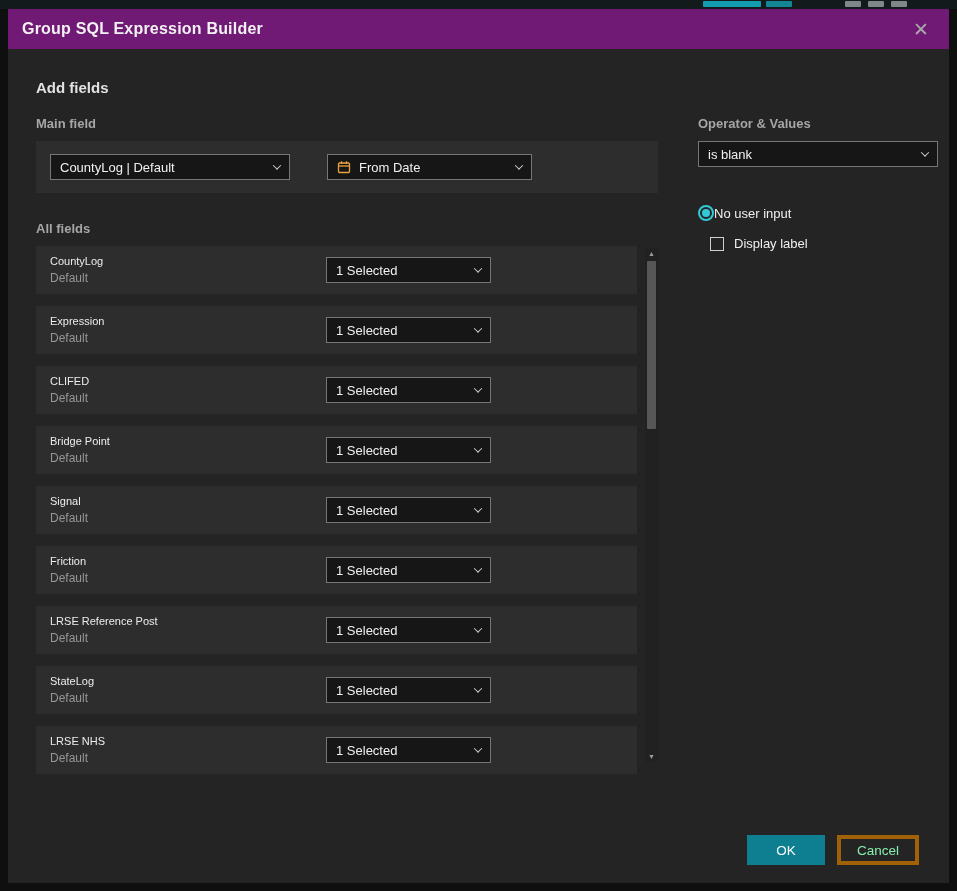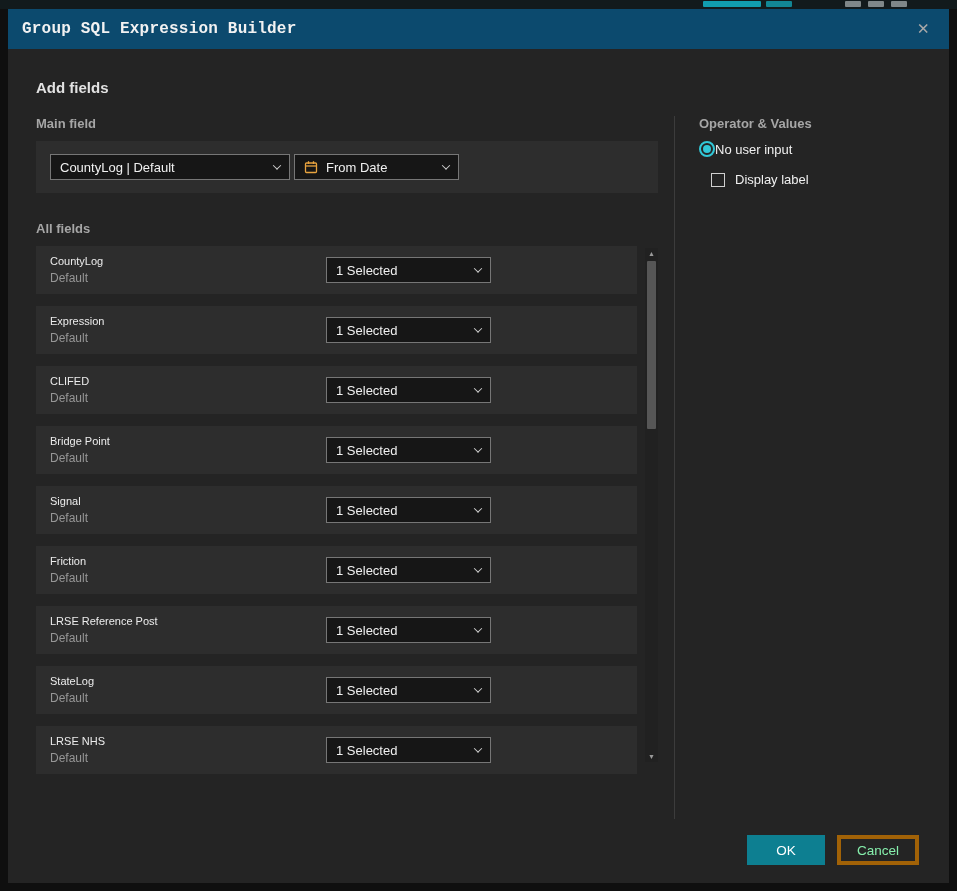--- a/index.html
+++ b/index.html
@@ -20,59 +20,58 @@
   .strip-gray-1 { left:845px; width:16px; background:#aeb6b8; opacity:.7; }
   .strip-gray-2 { left:868px; width:16px; background:#aeb6b8; opacity:.7; }
   .strip-gray-3 { left:891px; width:16px; background:#aeb6b8; opacity:.7; }
 
   .modal {
     position:absolute; left:8px; top:9px; width:941px; height:874px;
     background:#242424; display:flex; flex-direction:column;
   }
 
   .modal-header {
-    height:40px; flex:none; background:#0c4a6e;
+    height:40px; flex:none; background:#701a75;
     display:flex; align-items:center; justify-content:space-between;
     padding:0 16px 0 14px;
-    font-family:Liberation Mono, monospace;
   }
   .modal-title { font-size:16px; font-weight:700; color:#f2f2f2; letter-spacing:.2px; }
   .close-btn {
     background:none; border:none; color:#a8a8a8; font-size:19px; line-height:1;
     cursor:pointer; padding:2px 4px; font-family:inherit;
   }
 
   .modal-body { flex:1; display:flex; flex-direction:column; padding:0 22px 18px 28px; min-height:0; }
 
   .section-title { margin:30px 0 20px; font-size:15px; font-weight:700; color:#e2e2e2; }
 
   .columns { display:flex; align-items:stretch; flex:1; min-height:0; }
   .left-col { width:622px; flex:none; }
   .v-divider { width:1px; background:#3c3c3c; margin-left:16px; }
   .right-col { flex:1; padding-left:24px; }
 
   .group-label { font-size:13px; font-weight:700; color:#a6a6a6; margin:0 0 10px; }
 
   .main-field-row {
-    background:#2d2d2d; padding:13px 14px; display:flex; gap:4px;
+    background:#2d2d2d; padding:13px 14px; display:flex; gap:37px;
     margin-bottom:28px; align-items:flex-end;
   }
 
   .select {
     height:26px; background:#161616; border:1px solid #767676;
     display:flex; align-items:center; gap:8px; padding:0 9px;
     font-size:13px; color:#f0f0f0; cursor:pointer; user-select:none;
   }
   .chev {
     margin-left:auto; width:6px; height:6px; flex:none;
     border-right:1.4px solid #cfcfcf; border-bottom:1.4px solid #cfcfcf;
     transform:rotate(45deg) translate(-1px,-1px);
   }
   .select-layer { width:240px; }
-  .select-field { width:165px; }
+  .select-field { width:205px; }
   .cal-icon { display:flex; align-items:center; color:var(--calendar,#e8a33f); flex:none; }
 
   .list-wrap { position:relative; padding-right:21px; }
   .field-row {
     background:#2d2d2d; height:48px; margin-bottom:12px;
     display:flex; align-items:center; padding:0 14px;
   }
   .field-names { width:254px; flex:none; }
   .field-name { font-size:11px; color:#ececec; margin-bottom:4px; }
   .field-sub { font-size:12px; color:#969696; }
@@ -267,20 +266,24 @@
           </div>
         </div>
 
       </div>
 
       <div class="v-divider"></div>
 
       <div class="right-col">
         <div class="group-label">Operator &amp; Values</div>
 
+        <div class="select operator-select">
+          <span>is blank</span>
+          <span class="chev"></span>
+        </div>
 
         <div class="radio-row">
           <span class="radio"></span>
           <span>No user input</span>
         </div>
 
         <div class="check-row">
           <span class="checkbox"></span>
           <span>Display label</span>
         </div>

